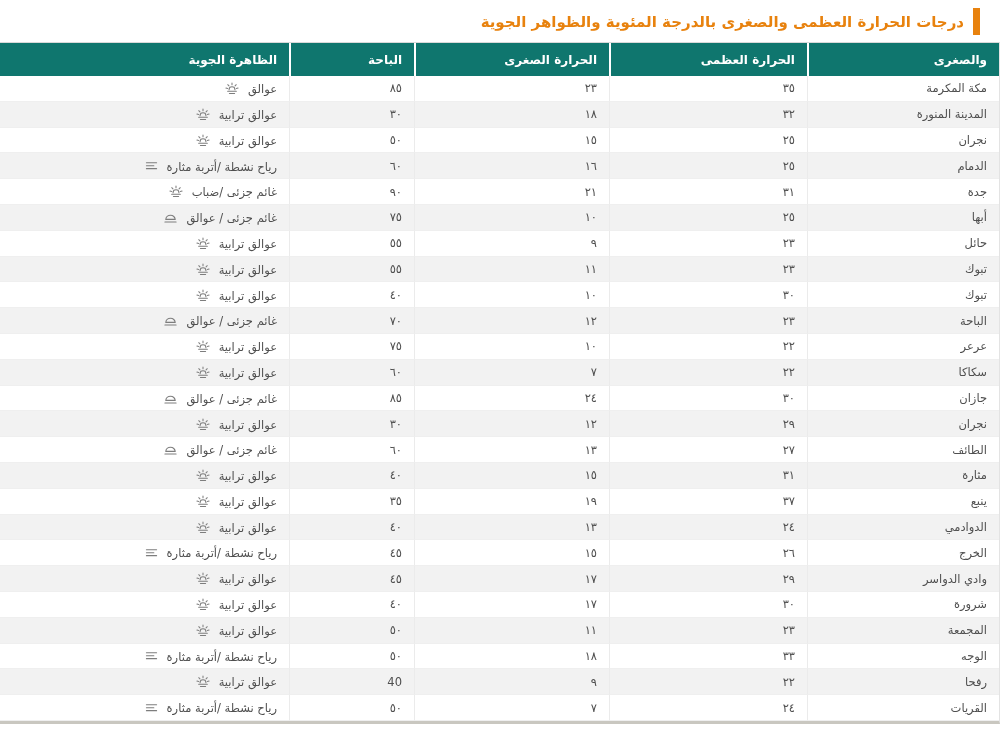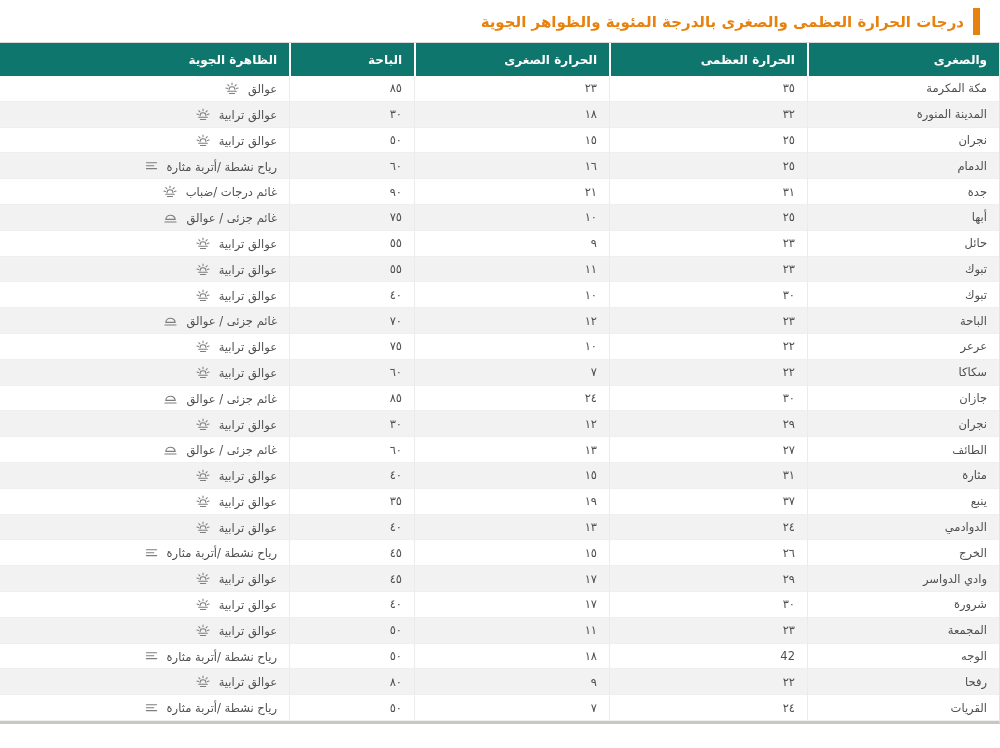--- a/index.html
+++ b/index.html
@@ -188,21 +188,21 @@
     <line x1="1.5" y1="9.4" x2="12.5" y2="9.4"></line>
   </svg></span>
     </td>
   </tr>
       <tr>
     <td>جدة</td>
     <td>٣١</td>
     <td>٢١</td>
     <td>٩٠</td>
     <td>
-      <span class="phen-text">غائم درجات /ضباب</span>
+      <span class="phen-text">غائم جزئى /ضباب</span>
       <span class="phen-icon"><svg width="14" height="13" viewBox="0 0 16 15" fill="none" stroke="#7d7d7d" stroke-width="1.2" stroke-linecap="round">
     <path d="M4.6 8.8 a3.4 3.4 0 0 1 6.8 0"></path>
     <line x1="8" y1="1.2" x2="8" y2="3.2"></line>
     <line x1="3.1" y1="3.1" x2="4.5" y2="4.5"></line>
     <line x1="12.9" y1="3.1" x2="11.5" y2="4.5"></line>
     <line x1="1" y1="7" x2="3" y2="7.4"></line>
     <line x1="15" y1="7" x2="13" y2="7.4"></line>
     <line x1="3" y1="10.6" x2="13" y2="10.6"></line>
     <line x1="5" y1="13.2" x2="11" y2="13.2"></line>
   </svg></span>
@@ -497,37 +497,37 @@
     <line x1="12.9" y1="3.1" x2="11.5" y2="4.5"></line>
     <line x1="1" y1="7" x2="3" y2="7.4"></line>
     <line x1="15" y1="7" x2="13" y2="7.4"></line>
     <line x1="3" y1="10.6" x2="13" y2="10.6"></line>
     <line x1="5" y1="13.2" x2="11" y2="13.2"></line>
   </svg></span>
     </td>
   </tr>
       <tr>
     <td>الوجه</td>
-    <td>42</td>
+    <td>٣٣</td>
     <td>١٨</td>
     <td>٥٠</td>
     <td>
       <span class="phen-text">رياح نشطة /أتربة مثارة</span>
       <span class="phen-icon"><svg width="13" height="12" viewBox="0 0 14 13" fill="none" stroke="#7d7d7d" stroke-width="1.2" stroke-linecap="round">
     <line x1="1.5" y1="3" x2="12.5" y2="3"></line>
     <line x1="1.5" y1="6.2" x2="9.5" y2="6.2"></line>
     <line x1="1.5" y1="9.4" x2="12.5" y2="9.4"></line>
   </svg></span>
     </td>
   </tr>
       <tr>
     <td>رفحا</td>
     <td>٢٢</td>
     <td>٩</td>
-    <td>٨٠</td>
+    <td>40</td>
     <td>
       <span class="phen-text">عوالق ترابية</span>
       <span class="phen-icon"><svg width="14" height="13" viewBox="0 0 16 15" fill="none" stroke="#7d7d7d" stroke-width="1.2" stroke-linecap="round">
     <path d="M4.6 8.8 a3.4 3.4 0 0 1 6.8 0"></path>
     <line x1="8" y1="1.2" x2="8" y2="3.2"></line>
     <line x1="3.1" y1="3.1" x2="4.5" y2="4.5"></line>
     <line x1="12.9" y1="3.1" x2="11.5" y2="4.5"></line>
     <line x1="1" y1="7" x2="3" y2="7.4"></line>
     <line x1="15" y1="7" x2="13" y2="7.4"></line>
     <line x1="3" y1="10.6" x2="13" y2="10.6"></line>

